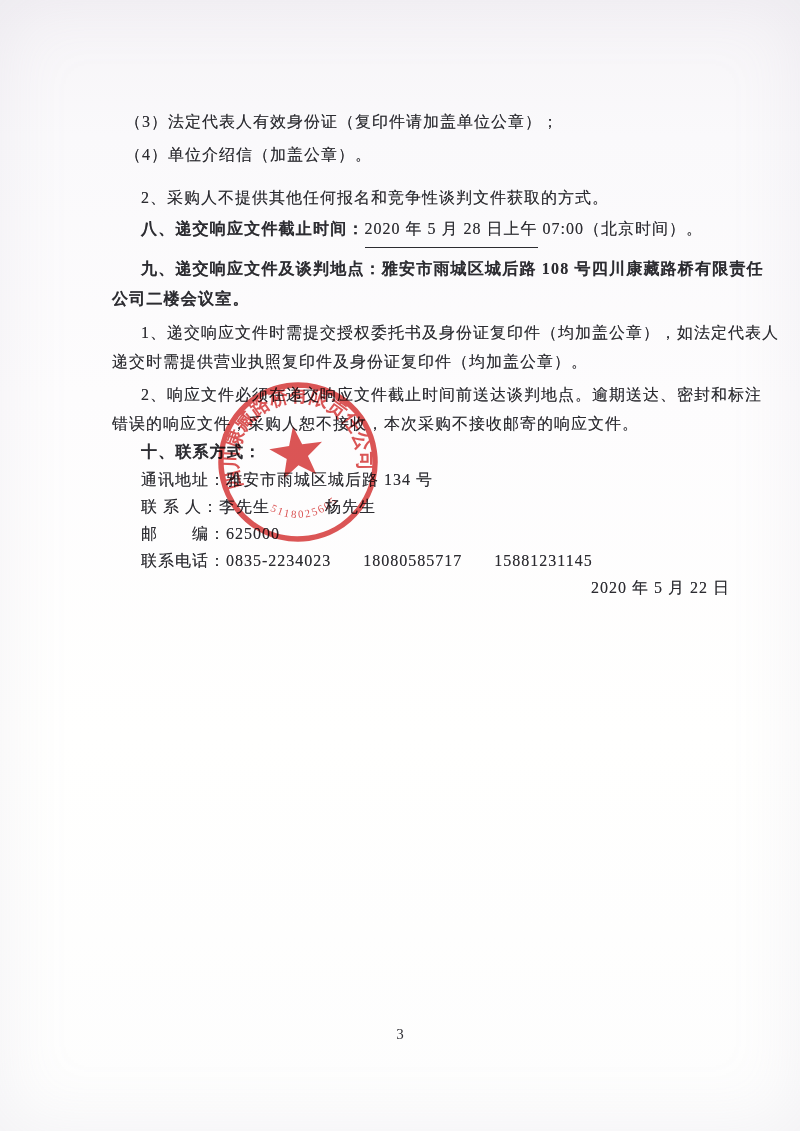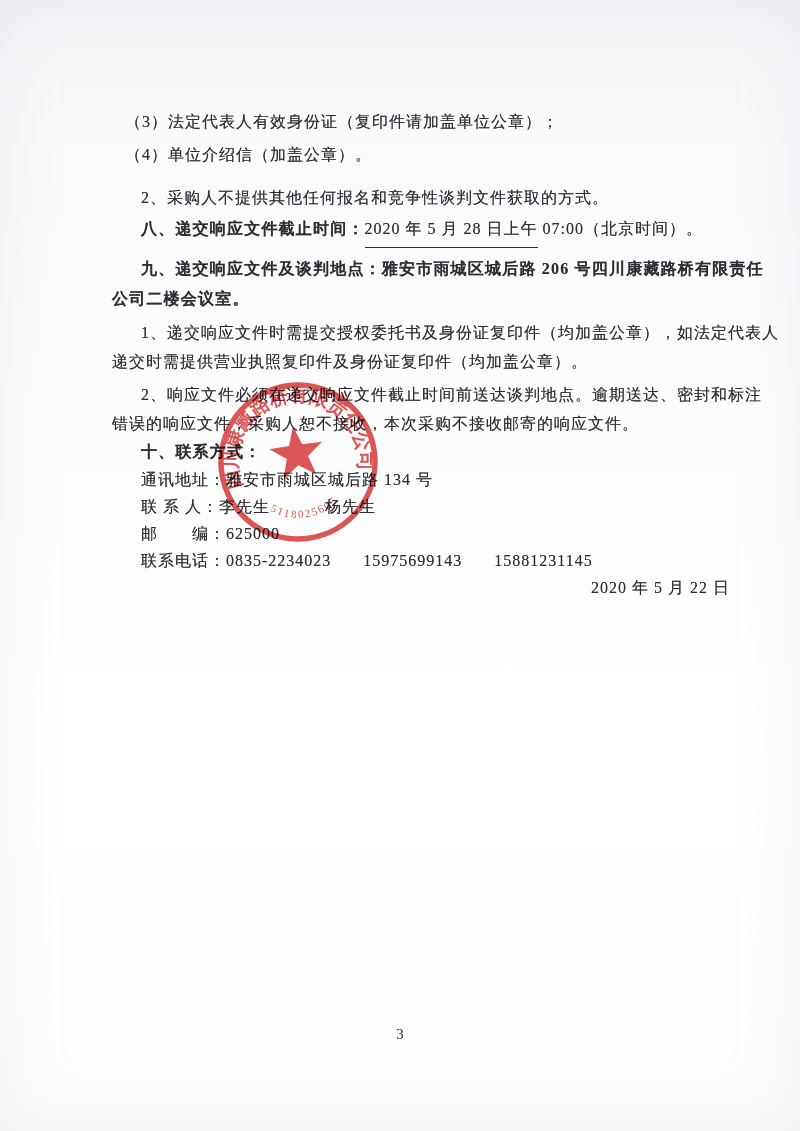--- a/index.html
+++ b/index.html
@@ -50,21 +50,21 @@
 
     <div class="line ind-a">（3）法定代表人有效身份证（复印件请加盖单位公章）；</div>
 
     <div class="line ind-a mt6">（4）单位介绍信（加盖公章）。</div>
 
     <div class="line ind-b mt4">2、采购人不提供其他任何报名和竞争性谈判文件获取的方式。</div>
 
     <div class="line ind-b"><span class="bold">八、递交响应文件截止时间：</span><span class="underline">2020 年 5 月 28 日上午</span><span> 07:00（北京时间）。</span></div>
 
     <div class="mt10">
-      <div class="line30 ind-b bold">九、递交响应文件及谈判地点：雅安市雨城区城后路 206 号四川康藏路桥有限责任</div>
+      <div class="line30 ind-b bold">九、递交响应文件及谈判地点：雅安市雨城区城后路 108 号四川康藏路桥有限责任</div>
       <div class="line30 bold">公司二楼会议室。</div>
     </div>
 
     <div class="para">
       <div class="line29 ind-b">1、递交响应文件时需提交授权委托书及身份证复印件（均加盖公章），如法定代表人</div>
       <div class="line29">递交时需提供营业执照复印件及身份证复印件（均加盖公章）。</div>
     </div>
 
     <div class="para">
       <div class="line29 ind-b">2、响应文件必须在递交响应文件截止时间前送达谈判地点。逾期送达、密封和标注</div>
@@ -73,21 +73,21 @@
 
     <div class="line28 ind-b bold">十、联系方式：</div>
 
 
     <div class="cline ind-b"><span>通讯地址：</span><span>雅安市雨城区城后路 134 号</span></div>
 
     <div class="cline ind-b"><span>联 系 人：</span><span>李先生</span><span class="gap55">杨先生</span></div>
 
     <div class="cline ind-b"><span>邮　　编：</span><span>625000</span></div>
 
-    <div class="cline ind-b"><span>联系电话：</span><span>0835-2234023</span><span class="gap32">15975699143</span><span class="gap32">15881231145</span></div>
+    <div class="cline ind-b"><span>联系电话：</span><span>0835-2234023</span><span class="gap32">18080585717</span><span class="gap32">15881231145</span></div>
 
     <div class="dateline">2020 年 5 月 22 日</div>
 
   </div>
 
   <svg class="seal" width="200" height="200" viewBox="0 0 200 200" xmlns="http://www.w3.org/2000/svg">
     <g transform="rotate(-8 100 100)">
       <circle cx="100" cy="100" r="77" fill="none" stroke-width="5.5" stroke="#d84343"></circle>
       <path id="sealTextArc" d="M 42.7 120.9 A 61 61 0 1 1 157.3 120.9" fill="none"></path>
       <path id="sealNumArc" d="M 51.5 128 A 56 56 0 0 0 148.5 128" fill="none"></path>

